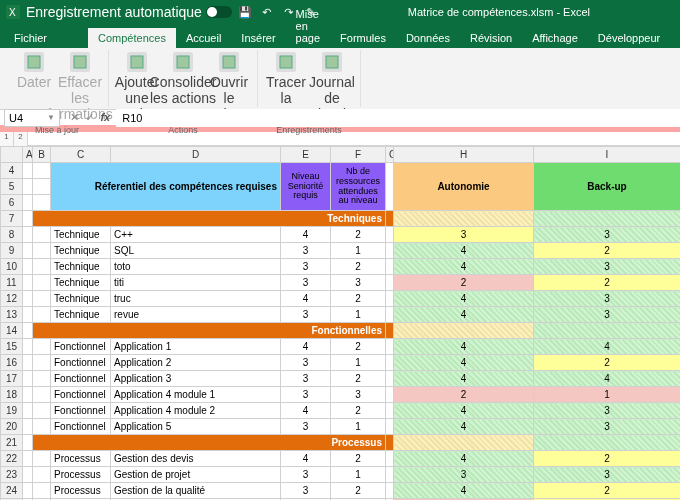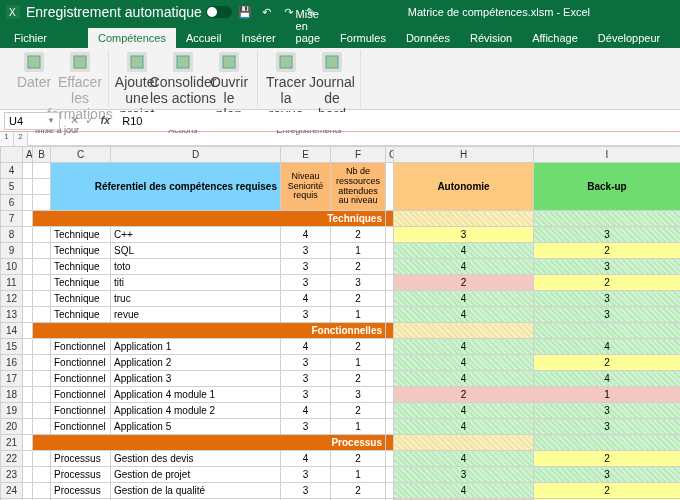--- a/index.html
+++ b/index.html
@@ -24,21 +24,21 @@
 
 .ribbon { background: #f3f3f3; height: 62px; border-bottom: 1px solid #d4d4d4; display: flex; padding: 2px 6px; gap: 0; }
 .group { display: flex; flex-direction: column; align-items: center; padding: 0 6px; border-right: 1px solid #e0e0e0; }
 .group-row { display: flex; gap: 2px; flex: 1; }
 .rbtn { display: flex; flex-direction: column; align-items: center; justify-content: flex-start; width: 44px; padding: 2px; font-size: 14px; color: #444; text-align: center; cursor: pointer; }
 .rbtn.disabled { color: #aaa; }
 .rbtn .ricon { width: 20px; height: 20px; margin-bottom: 2px; background: #ddd; border-radius: 2px; display:flex; align-items:center; justify-content:center; }
 .group-label { font-size: 9px; color: #666; padding: 1px 0; }
 
 
-.fbar-row { display: flex; align-items: center; height: 22px; border-bottom: 1px solid #fca5a5; }
+.fbar-row { display: flex; align-items: center; height: 22px; border-bottom: 7px solid #fca5a5; }
 .namebox { width: 56px; border: 1px solid #ccc; margin: 2px 4px; height: 18px; font-size: 11px; padding: 0 4px; background:#fff; display:flex; align-items:center; }
 .namebox .dd { margin-left:auto; color:#888; font-size:8px; }
 .fx-btns { display:flex; gap:6px; padding:0 6px; color:#888; }
 .fx { font-style: italic; font-weight: bold; color:#555; }
 .formula-input { flex:1; border:none; height:18px; font-size:11px; padding:0 6px; outline:none; }
 
 
 .outline-row { height: 14px; border-bottom: 1px solid #d4d4d4; display:flex; }
 .outline-row .sq { width:14px; height:14px; border-right:1px solid #d4d4d4; font-size:8px; text-align:center; color:#555; background:#f7f7f7;}
 
@@ -46,21 +46,21 @@
 .grid { position: relative; }
 table { border-collapse: collapse; table-layout: fixed; width: 680px; }
 th, td { border: 1px solid #d0d0d0; font-size: 10px; padding: 1px 3px; height: 16px; overflow: hidden; white-space: nowrap; }
 th { background: #f0f0f0; font-weight: normal; color: #333; text-align: center; }
 th.row { width: 22px; }
 col.A { width: 10px; } col.B { width: 18px; } col.C { width: 60px; } col.D { width: 170px; }
 col.E { width: 50px; } col.F { width: 55px; } col.G { width: 8px; }
 col.H { width: 140px; } col.I { width: 147px; }
 
 .hdr-merge { text-align: right; font-weight: bold; background: #7dd3fc; }
-.hdr-small { text-align: center; background: #fdba74; font-size: 9px; white-space: normal; line-height: 1.1; }
+.hdr-small { text-align: center; background: #8b5cf6; font-size: 9px; white-space: normal; line-height: 1.1; }
 .hdr-auto { background: #fbc97f; text-align: center; font-weight: bold; }
 .hdr-backup { background: #6edc6e; text-align: center; font-weight: bold; }
 
 .section { background: #e26b0a; color: #fff; font-weight: bold; text-align: right; }
 .val-c { text-align: center; }
 .green-h { background: repeating-linear-gradient(45deg,#b6e7b6,#b6e7b6 2px,#d6f5d6 2px,#d6f5d6 4px); }
 .yellow { background: #ffff99; }
 .pink { background: #f4c7c3; }
 .autonomie-empty { background: repeating-linear-gradient(45deg,#f0e0a0,#f0e0a0 2px,#fdf3c4 2px,#fdf3c4 4px); }
 .backup-empty { background: repeating-linear-gradient(45deg,#b6e7b6,#b6e7b6 2px,#d6f5d6 2px,#d6f5d6 4px); }

